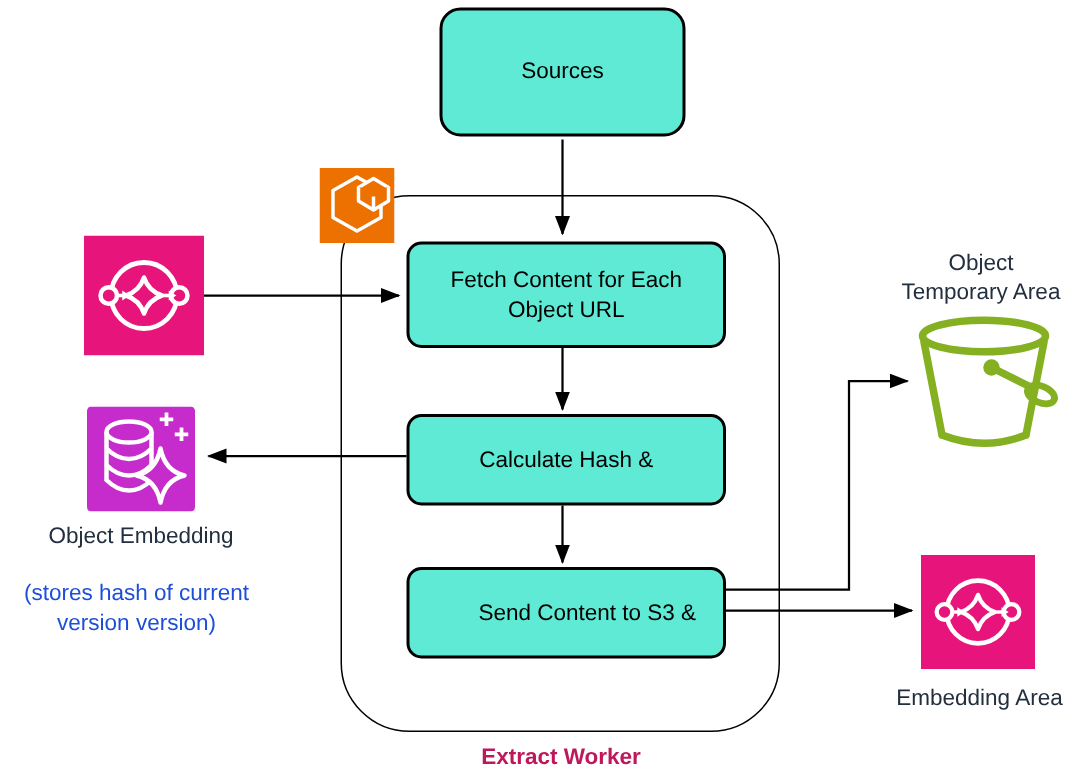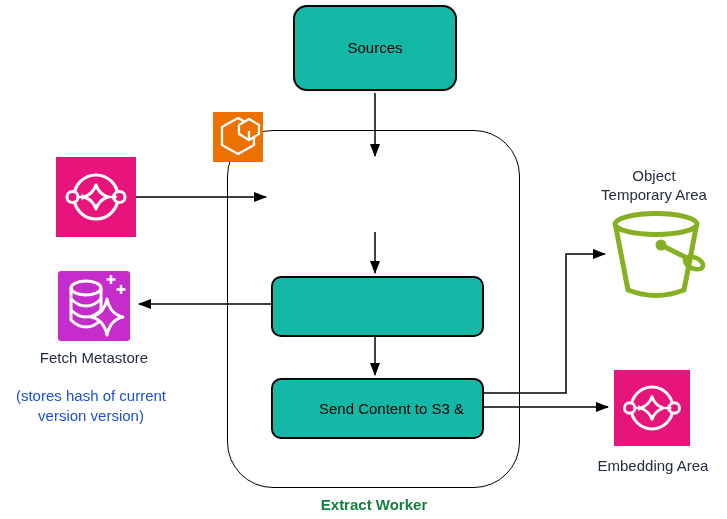--- a/index.html
+++ b/index.html
@@ -1,21 +1,21 @@
 <!DOCTYPE html>
 <html><head>
 <meta charset="utf-8">
 <style>
   html,body { margin:0; padding:0; background:#fff; }
   .canvas {
     position:relative; width:727px; height:519px; background:#ffffff;
     font-family:"Liberation Sans", sans-serif; overflow:hidden;
   }
   .box {
-    position:absolute; background:#14b8a6; border:2px solid #000;
+    position:absolute; background:#5eead4; border:2px solid #000;
     display:flex; align-items:center; justify-content:center;
     text-align:center; font-size:15px; color:#000; line-height:1.3;
     box-sizing:border-box;
   }
   .box .lines span { display:block; }
   .sources { left:293px; top:5px; width:164px; height:86px; border-radius:14px; }
   .worker-container {
     position:absolute; left:227px; top:130px; width:293px; height:358px;
     border:1.5px solid #000; border-radius:46px; background:transparent;
     box-sizing:border-box;
@@ -30,21 +30,21 @@
     position:absolute; font-size:15px; color:#232F3E; text-align:center;
     line-height:19px;
   }
   .note {
     position:absolute; font-size:15px; color:#1d4ed8; text-align:center;
     line-height:20px;
   }
   .note span, .icon-label span { display:block; }
   .worker-label {
     position:absolute; left:294px; top:496px; width:160px; text-align:center;
-    font-size:15px; font-weight:bold; color:#15803d;
+    font-size:15px; font-weight:bold; color:#be185d;
   }
 </style>
 </head>
 <body>
 
 <div class="canvas">
 
   <svg class="arrows" width="727" height="519" viewBox="0 0 727 519">
     <defs>
       <marker id="arrow" markerUnits="userSpaceOnUse" markerWidth="14" markerHeight="12" refX="12" refY="5" orient="auto">
@@ -61,22 +61,29 @@
       <path d="M484,407 L608,407" marker-end="url(#arrow)"></path>
     </g>
   </svg>
 
   <div class="worker-container"></div>
 
   <div class="box sources">
     <span>Sources</span>
   </div>
 
+  <div class="box step step-fetch">
+    <div class="lines">
+      <span>Fetch Content for Each</span>
+      <span>Object URL</span>
+    </div>
+  </div>
   <div class="box step step-calc">
     <div class="lines">
+      <span>Calculate Hash &amp;</span>
     </div>
   </div>
   <div class="box step step-send">
     <div class="lines">
       <span>Send Content to S3 &amp;</span>
     </div>
   </div>
 
   <svg class="abs" style="left:213px; top:112px;" width="50" height="50" viewBox="0 0 50 50">
     <rect x="0" y="0" width="50" height="50" fill="#ED7100"></rect>
@@ -111,21 +118,21 @@
       <path d="M13,28 Q20,35 28,35 Q36,35 43,28"></path>
       <path d="M13,39 Q20,46 28,46 Q36,46 43,39"></path>
     </g>
     <path d="M49,28 Q52,43 65,46 Q52,49 49,64 Q46,49 33,46 Q46,43 49,28 Z" stroke="#fff" stroke-width="3" stroke-linejoin="round" fill="#C62BCB"></path>
     <g stroke="#fff" stroke-width="2.5">
       <path d="M53,4 L53,13 M48.5,8.5 L57.5,8.5"></path>
       <path d="M63,14 L63,23 M58.5,18.5 L67.5,18.5"></path>
     </g>
   </svg>
   <div class="icon-label" style="left:14px; top:348px; width:160px;">
-    <span>Fetch Metastore</span>
+    <span>Object Embedding</span>
   </div>
   <div class="note" style="left:0px; top:386px; width:182px;">
     <span>(stores hash of current</span>
     <span>version version)</span>
   </div>
 
   <div class="icon-label" style="left:578px; top:166px; width:152px;">
     <span>Object</span>
     <span>Temporary Area</span>
   </div>

